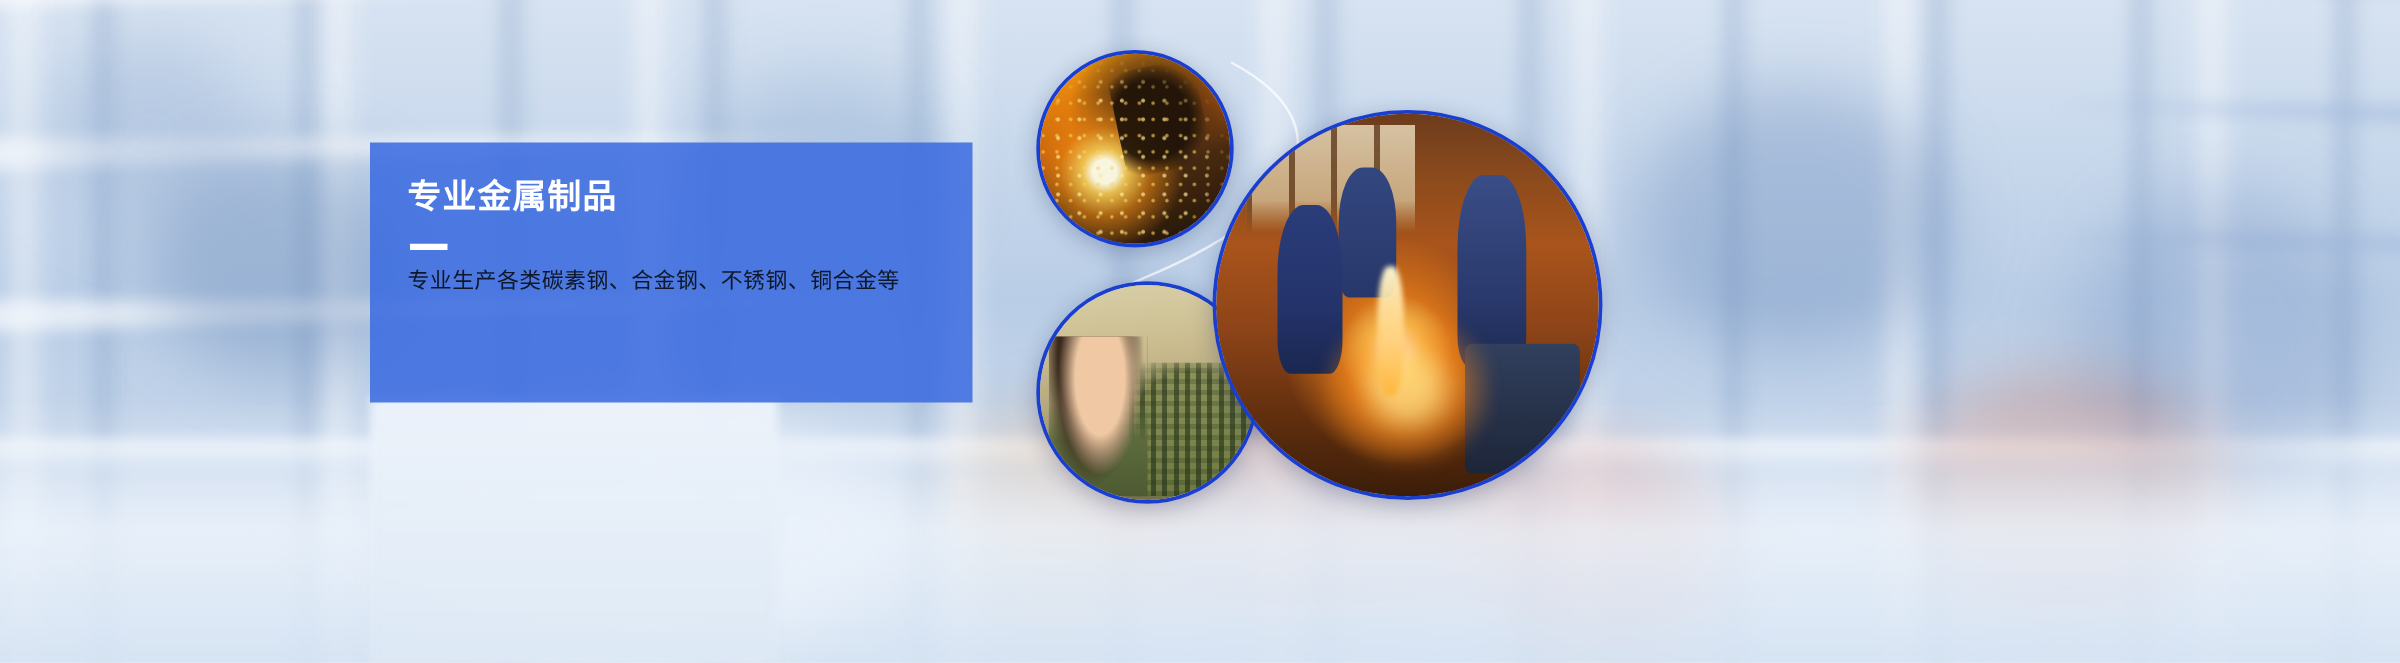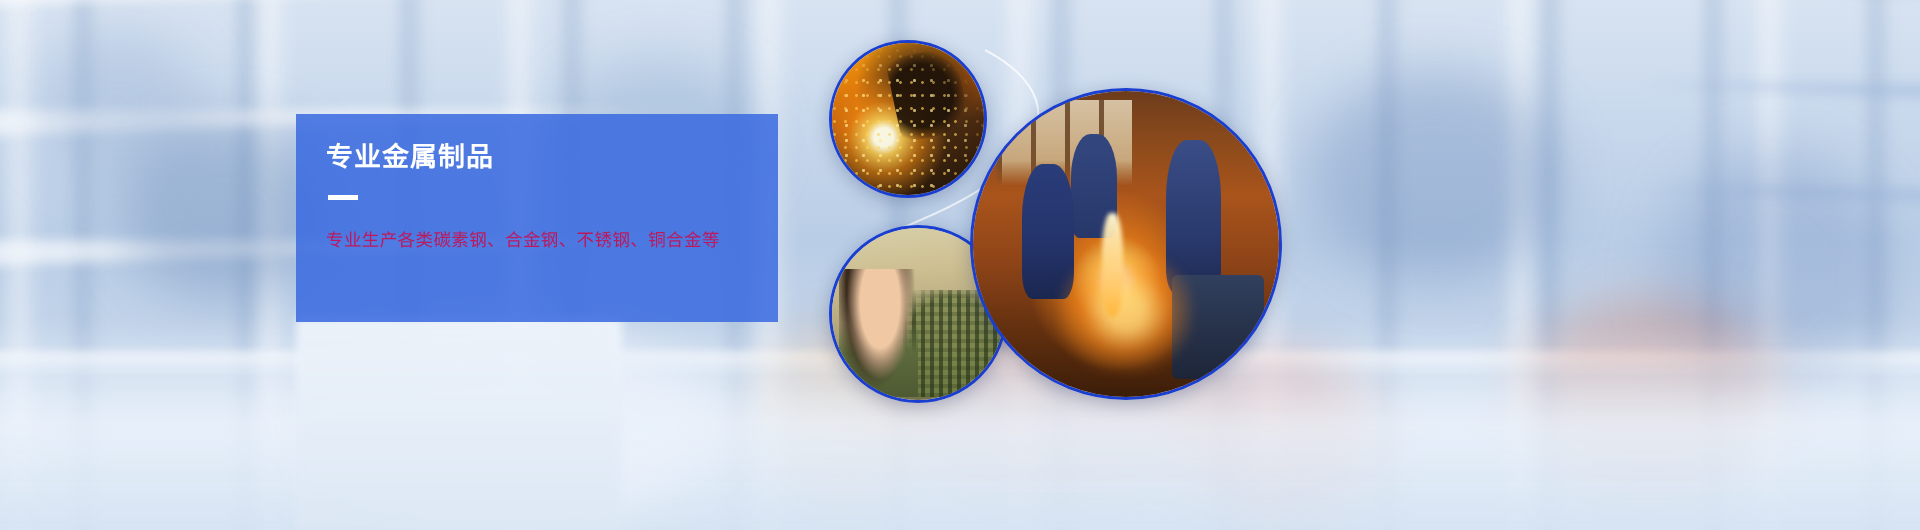--- a/index.html
+++ b/index.html
@@ -82,22 +82,22 @@
     font-size:27px;
     font-weight:bold;
     letter-spacing:1px;
     line-height:1;
     margin:0;
   }
   .panel-rule{
     width:30px;height:5px;background:#ffffff;margin:24px 0 0 2px;
   }
   .panel-desc{
-    margin:26px 0 0 0;
-    color:#be185d;
+    margin:10px 0 0 0;
+    color:#0f172a;
     font-size:17.5px;
     line-height:1.62;
     letter-spacing:.4px;
     white-space:nowrap;
     font-family:Liberation Serif, serif;
   }
   .panel-desc span{display:block;}
 
   
   .bubble{

